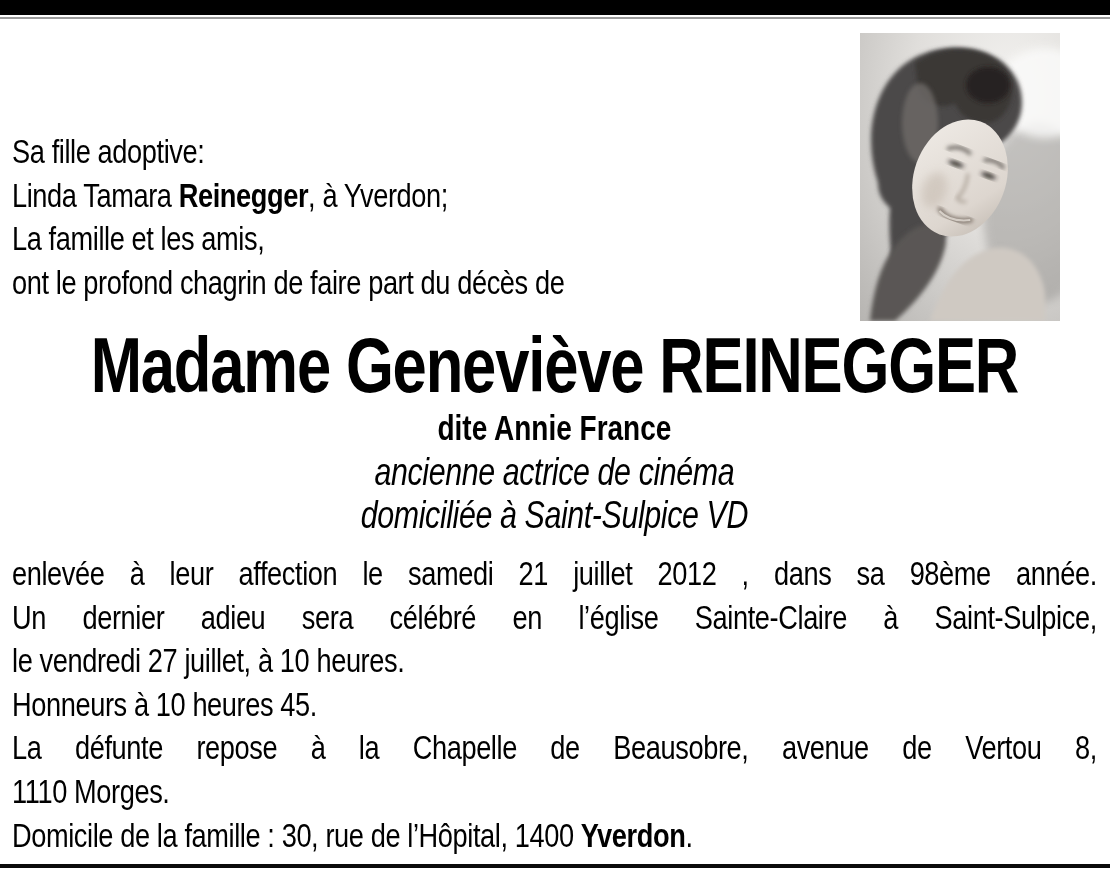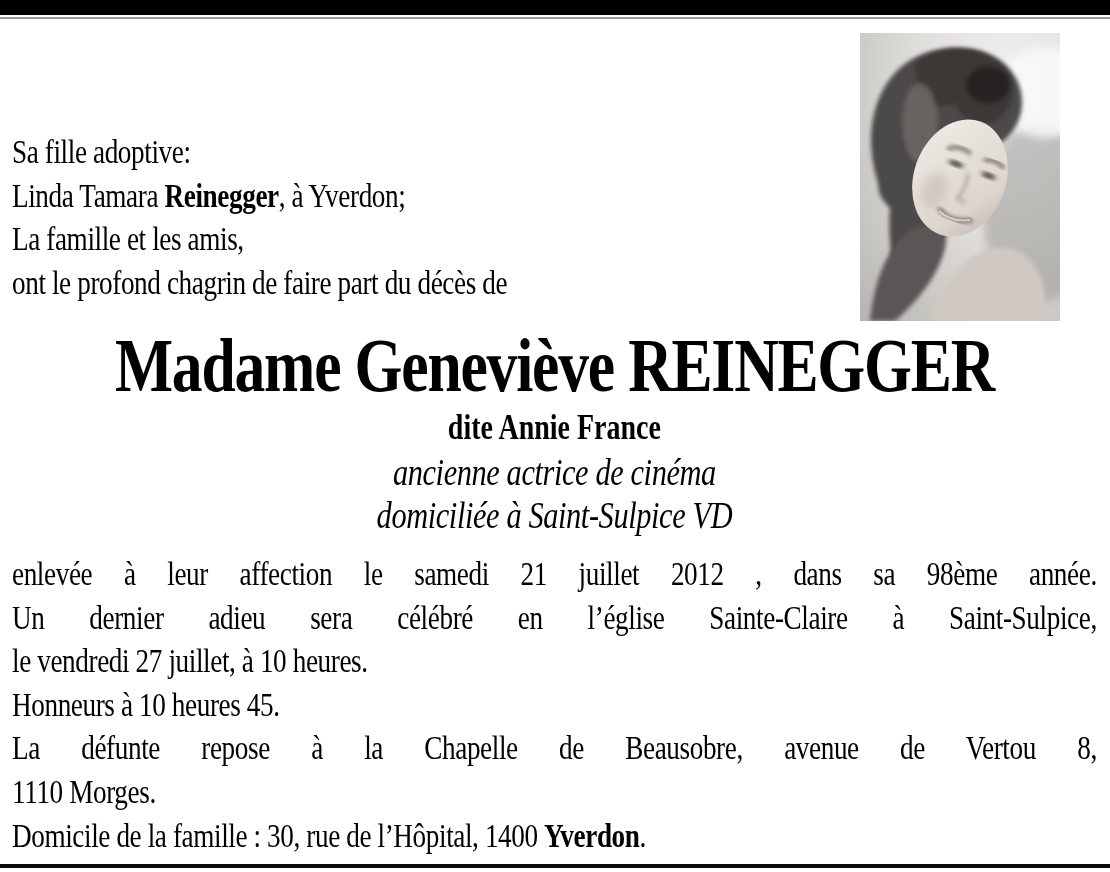--- a/index.html
+++ b/index.html
@@ -2,21 +2,21 @@
 <html><head>
 <meta charset="utf-8">
 <style>
   html, body { margin: 0; padding: 0; background: #ffffff; }
   .sheet {
     position: relative;
     width: 1110px;
     height: 872px;
     background: #ffffff;
     overflow: hidden;
-    font-family: Liberation Serif, serif;
+    font-family: Liberation Sans, sans-serif;
     color: #000;
   }
   .topbar {
     position: absolute; top: 0; left: 0; width: 100%; height: 15px;
     background: #000;
   }
   .hairline {
     position: absolute; top: 17px; left: 0; width: 100%; height: 2px;
     background: #9a9a9a;
   }

